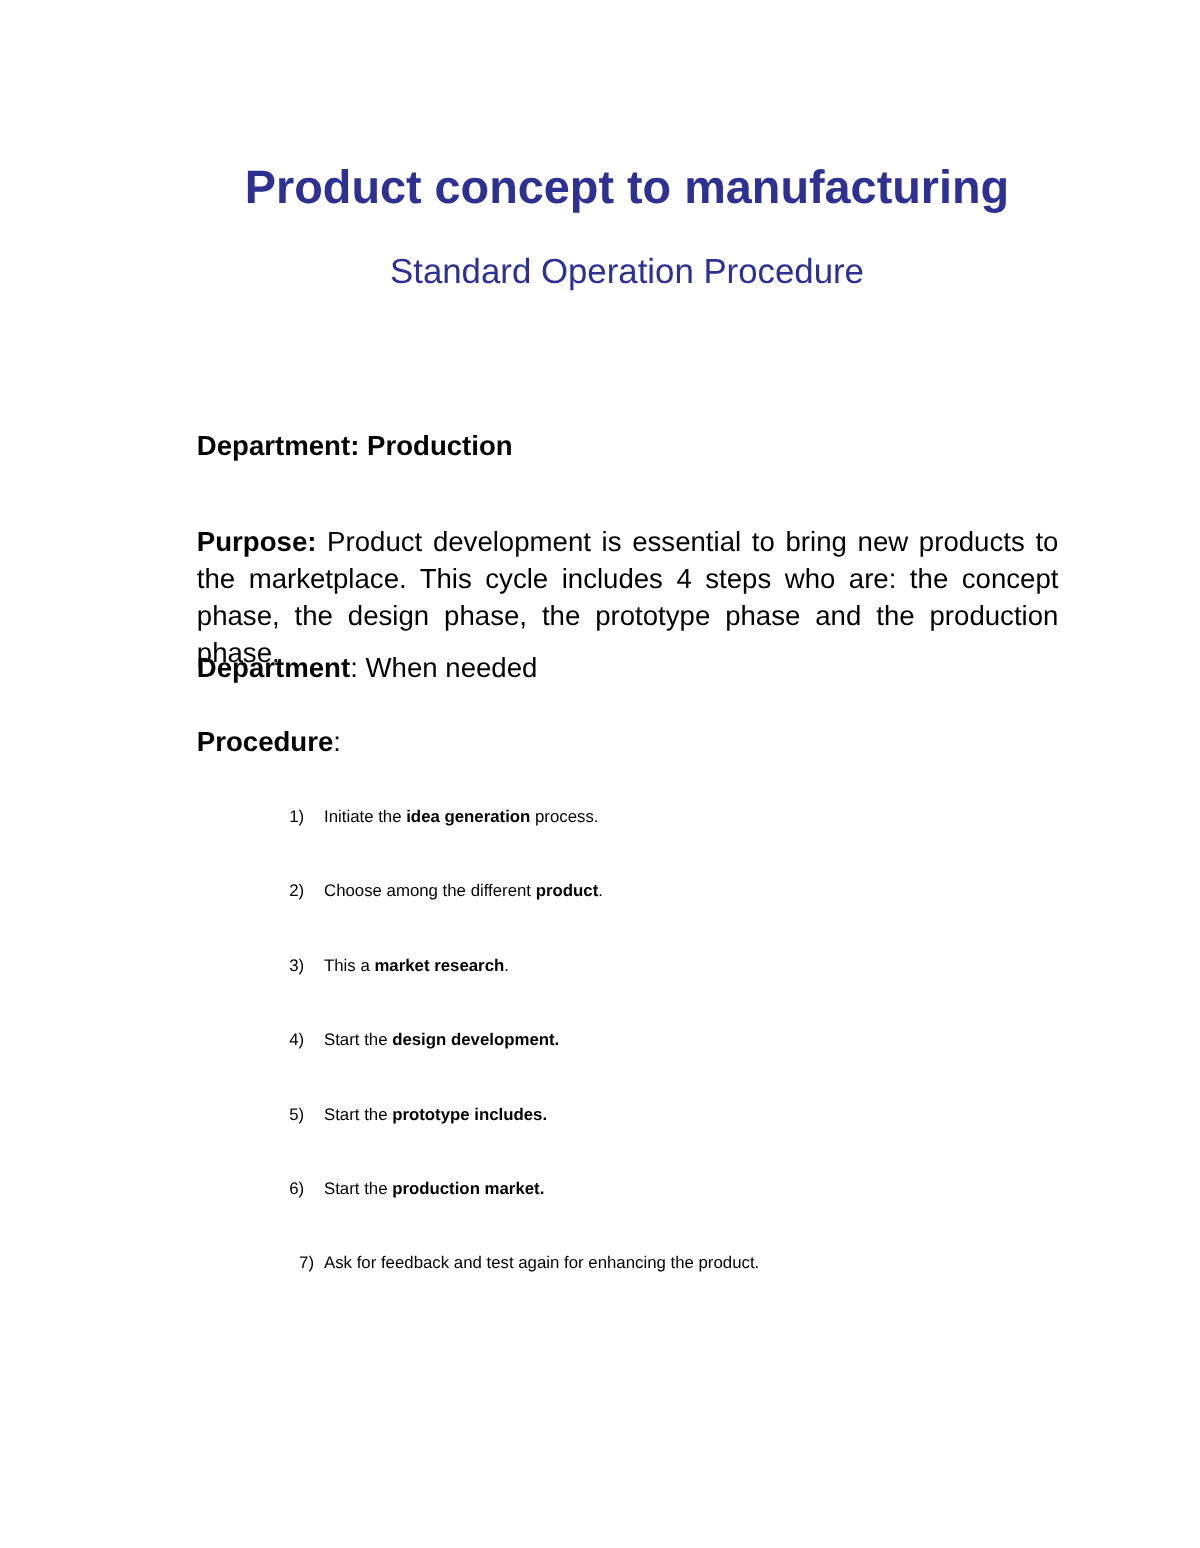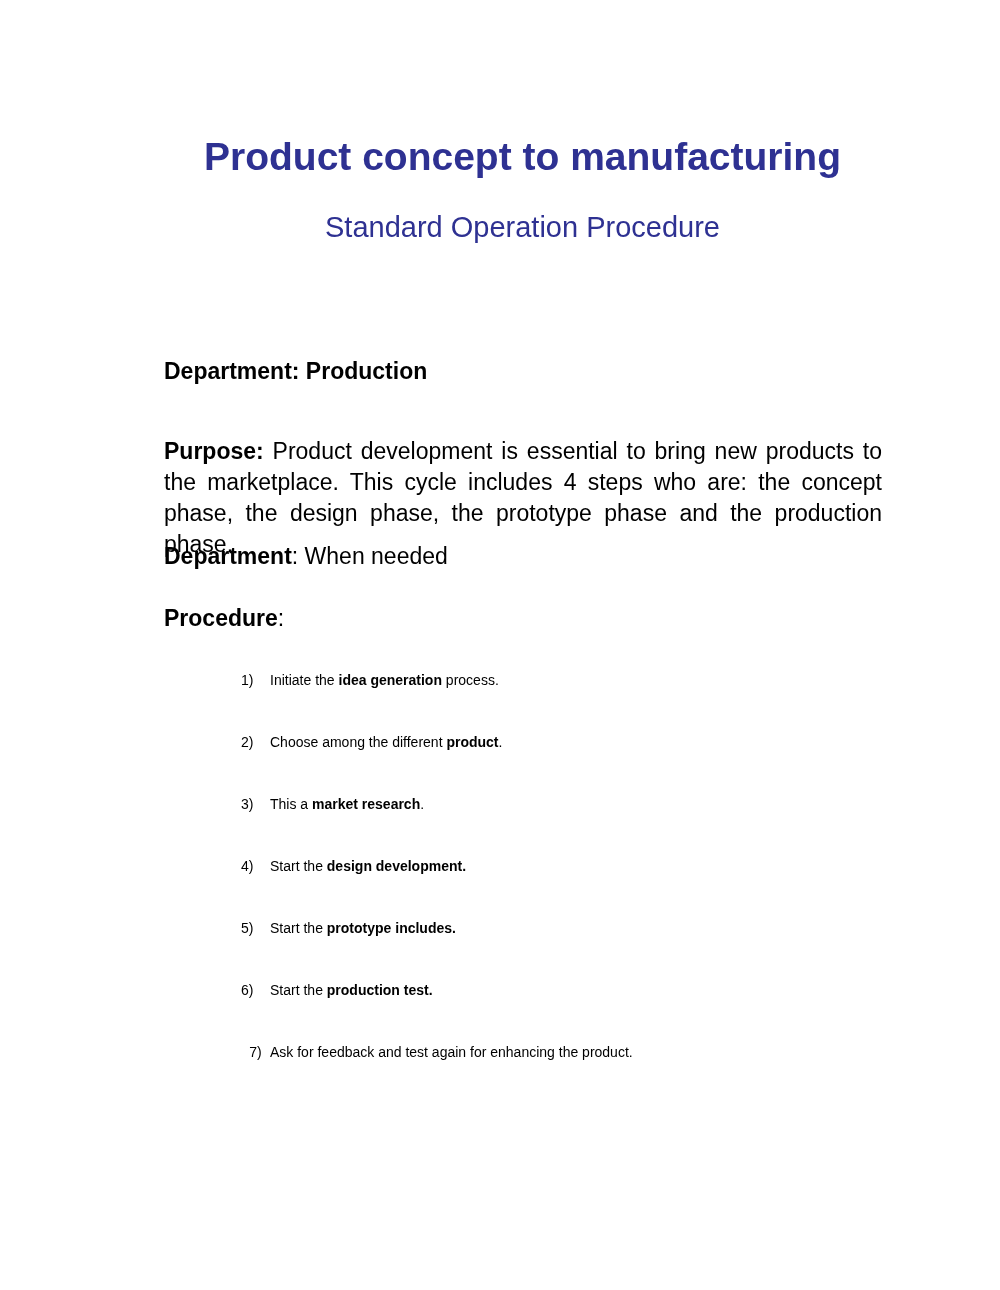--- a/index.html
+++ b/index.html
@@ -42,17 +42,17 @@
 <div class="step" style="top:789px;">
   <span class="num">3)</span><span>This a </span><b>market research</b><span>.</span>
 </div>
 <div class="step" style="top:851px;">
   <span class="num">4)</span><span>Start the </span><b>design development.</b><span></span>
 </div>
 <div class="step" style="top:913px;">
   <span class="num">5)</span><span>Start the </span><b>prototype includes.</b><span></span>
 </div>
 <div class="step" style="top:975px;">
-  <span class="num">6)</span><span>Start the </span><b>production test.</b><span></span>
+  <span class="num">6)</span><span>Start the </span><b>production market.</b><span></span>
 </div>
 <div class="step" style="top:1037px;text-align:center;">
   <span class="num">7)</span><span>Ask for feedback and test again for enhancing the product.</span><b></b><span></span>
 </div>
 
 </body></html>

